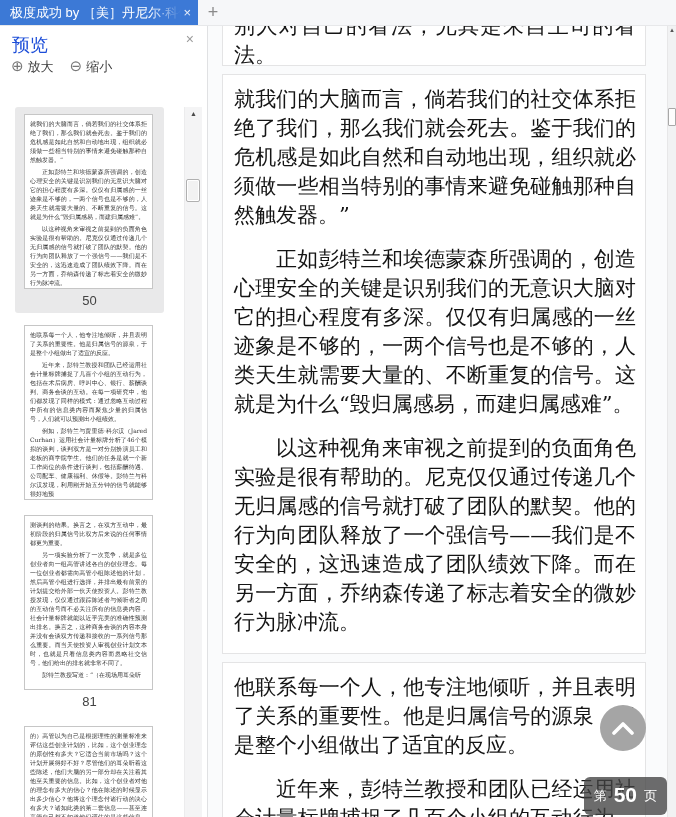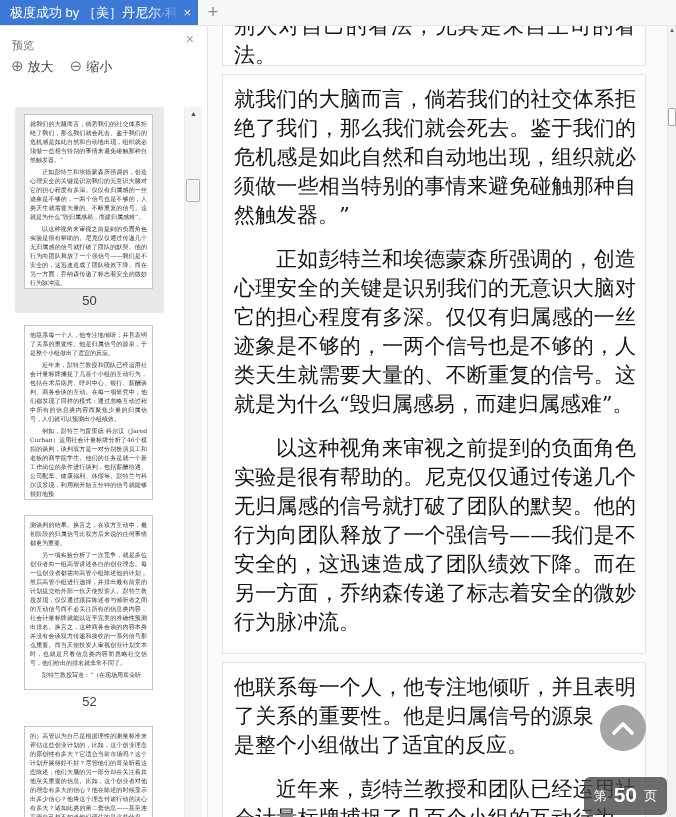--- a/index.html
+++ b/index.html
@@ -17,21 +17,21 @@
     mask-image:linear-gradient(90deg,#000 82%,transparent); }
   .tab-close { font-size:13px; color:#e9effb; margin-left:2px; line-height:1; }
   .new-tab { width:30px; display:flex; align-items:center; justify-content:center;
     font-size:18px; color:#8a8a8a; font-weight:400; }
 
   
   .sidebar { position:absolute; top:26px; left:0; width:208px; bottom:0;
     background:#fff; border-right:1px solid #e0e1e3; }
   .panel-header { height:26px; display:flex; align-items:center; justify-content:space-between;
     padding:0 13px 0 12px; }
-  .panel-title { font-size:11px; color:#737373;margin-top:12px; }
+  .panel-title { font-size:18px; color:#1d4ed8;margin-top:12px; }
   .panel-close { font-size:14px; color:#9b9b9b; line-height:1; }
   .panel-toolbar { height:29px; display:flex; align-items:center; gap:16px; padding:0 11px; }
   .tool-btn { display:flex; align-items:center; gap:4px; font-size:13px; color:#3d3d3d; }
   .tool-icon { font-size:15px; color:#787878; line-height:1; position:relative; top:-1px; }
 
   .thumb-list { position:absolute; top:81px; left:15px; width:149px; }
   .thumb-item { padding:7px 9px 3px; margin-bottom:5px; border-radius:3px; }
   .thumb-item.selected { background:#e9e9ea; }
   .thumb-page { width:129px; height:175px; background:#fff; border:1px solid #c6c6c6;
     padding:4px 5px; overflow:hidden; }
@@ -121,21 +121,21 @@
         <p class="indent">近年来，彭特兰教授和团队已经运用社会计量标牌捕捉了几百个小组的互动行为，包括在术后病房、呼叫中心、银行、薪酬谈判、商务会谈的互动。在每一项研究中，他们都发现了同样的模式：通过忽略互动过程中所有的信息类内容而聚焦少量的归属信号，人们就可以预测出小组绩效。</p>
         <p class="indent">例如，彭特兰与贾里德·科尔汉（Jared Curhan）运用社会计量标牌分析了46个模拟的谈判，谈判双方是一对分别扮演员工和老板的商学院学生。他们的任务是就一个新工作岗位的条件进行谈判，包括薪酬待遇、公司配车、健康福利、休假等。彭特兰与科尔汉发现，利用刚开始五分钟的信号就能够很好地预</p>
       </div>
     </div>
     <div class="thumb-item">
       <div class="thumb-page">
         <p>测谈判的结果。换言之，在双方互动中，最初阶段的归属信号比双方后来说的任何事情都更为重要。</p>
         <p class="indent">另一项实验分析了一次竞争，就是多位创业者向一组高管讲述各自的创业理念。每一位创业者都需向高管小组陈述他的计划，然后高管小组进行选择，并排出最有前景的计划提交给外部一伙天使投资人。彭特兰教授发现，仅仅通过跟踪陈述者与倾听者之间的互动信号而不必关注所有的信息类内容，社会计量标牌就能以近乎完美的准确性预测出排名。换言之，这种商务会谈的内容本身并没有会谈双方传递和接收的一系列信号那么重要。而当天使投资人审视创业计划文本时，也就是只看信息类内容而忽略社交信号，他们给出的排名就非常不同了。</p>
         <p class="indent">彭特兰教授写道：“（在现场用耳朵听</p>
       </div>
-      <div class="thumb-label">52</div>
+      <div class="thumb-label">81</div>
     </div>
     <div class="thumb-item">
       <div class="thumb-page">
         <p>的）高管以为自己是根据理性的测量标准来评估这些创业计划的，比如，这个创业理念的原创性有多大？它适合当前市场吗？这个计划开展得好不好？尽管他们的耳朵听着这些陈述，他们大脑的另一部分却在关注着其他至关重要的信息。比如，这个创业者对他的理念有多大的信心？他在陈述的时候显示出多少信心？他将这个理念付诸行动的决心有多大？诸如此类的第二套信息——甚至连高管自己都不知道他们评估的是这些信息，才在最大程度上影响了他们对商业计划的选择。”</p>
       </div>
     </div>
   </div>
 
   <div class="side-scroll">
     <div class="side-scroll-up">▲</div>

